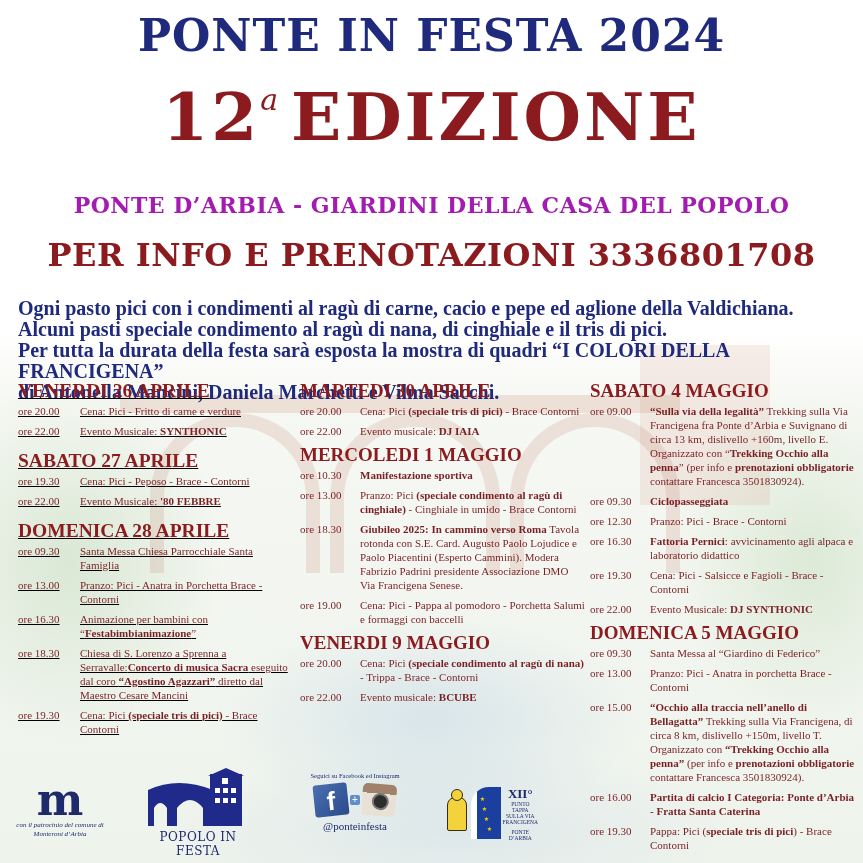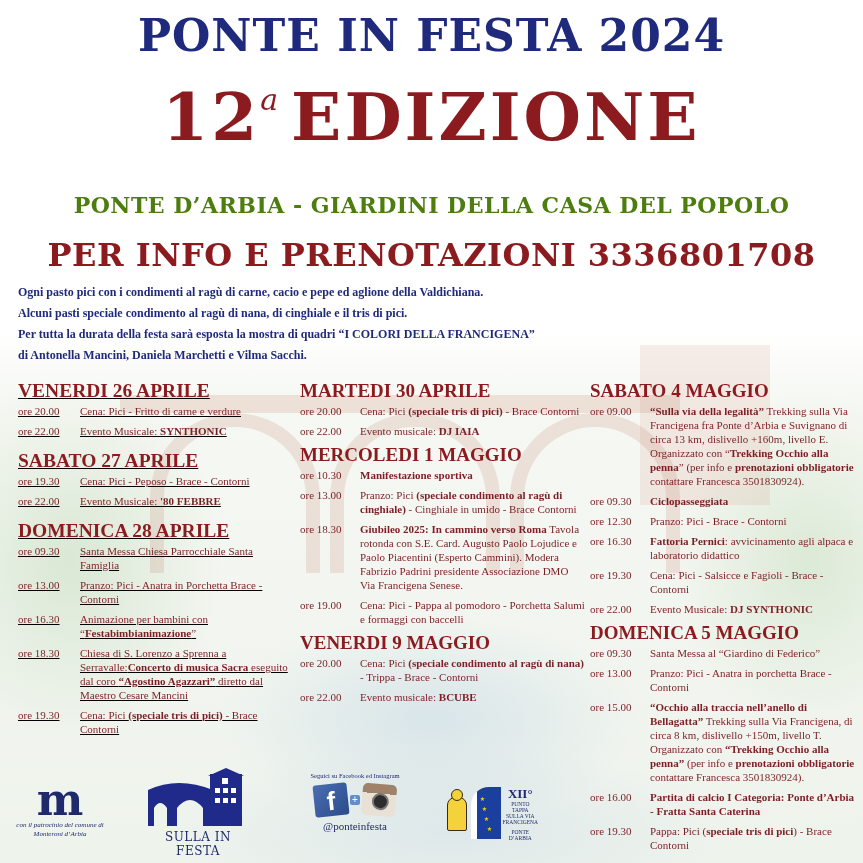--- a/index.html
+++ b/index.html
@@ -39,31 +39,31 @@
     font-family: "DejaVu Serif", serif;
   }
   .title2 {
     position: absolute; top: 78px; left: 0; width: 863px; text-align: center;
     color: #8b1b1f; font-size: 66px; font-weight: bold; letter-spacing: 3px;
     font-family: "DejaVu Serif", serif;
   }
   .title2 sup { font-size: 30px; font-style: italic; vertical-align: 30px; margin-right: 10px; font-weight: normal; }
   .location {
     position: absolute; top: 192px; left: 0; width: 863px; text-align: center;
-    color: #4d7c0f; font-size: 22px; font-weight: bold; letter-spacing: 0.5px;
+    color: #a21caf; font-size: 22px; font-weight: bold; letter-spacing: 0.5px;
     font-family: "DejaVu Serif", serif;
   }
   .info {
     position: absolute; top: 236px; left: 0; width: 863px; text-align: center;
     color: #8b1b1f; font-size: 32px; font-weight: bold; letter-spacing: 0.5px;
     font-family: "DejaVu Serif", serif;
   }
   .intro {
-    position: absolute; top: 282px; left: 18px; width: 840px;
-    color: #1f2a7d; font-size: 12px; font-weight: bold; line-height: 21px;
+    position: absolute; top: 298px; left: 18px; width: 840px;
+    color: #1f2a7d; font-size: 20px; font-weight: bold; line-height: 21px;
   }
 
   .col { position: absolute; top: 380px; }
   .col1 { left: 18px; width: 272px; text-decoration: underline; }
   .col2 { left: 300px; width: 285px; }
   .col3 { left: 590px; width: 270px; }
   .day {
     color: #8b1b1f; font-weight: bold; font-size: 19px; line-height: 22px;
     margin-bottom: 2px; white-space: nowrap;
   }
@@ -269,21 +269,21 @@
       <rect x="62" y="6" width="32" height="52" fill="#1f2a8a"></rect>
       <polygon points="60,8 78,0 96,8" fill="#1f2a8a"></polygon>
       <rect x="67" y="20" width="5" height="5" fill="#fff"></rect>
         <rect x="75" y="20" width="5" height="5" fill="#fff"></rect>
         <rect x="83" y="20" width="5" height="5" fill="#fff"></rect>
       <rect x="67" y="30" width="5" height="5" fill="#fff"></rect>
         <rect x="75" y="30" width="5" height="5" fill="#fff"></rect>
         <rect x="83" y="30" width="5" height="5" fill="#fff"></rect>
       <rect x="74" y="10" width="6" height="6" fill="#fff"></rect>
     </svg>
-    <div class="cap">SULLA IN FESTA</div>
+    <div class="cap">POPOLO IN FESTA</div>
   </div>
 
   <div class="social">
     <div class="follow">Seguici su Facebook ed Instagram</div>
     <div class="icons">
       <div class="fb">f</div>
       <div class="plus">+</div>
       <div class="ig"></div>
     </div>
     <div class="handle">@ponteinfesta</div>

